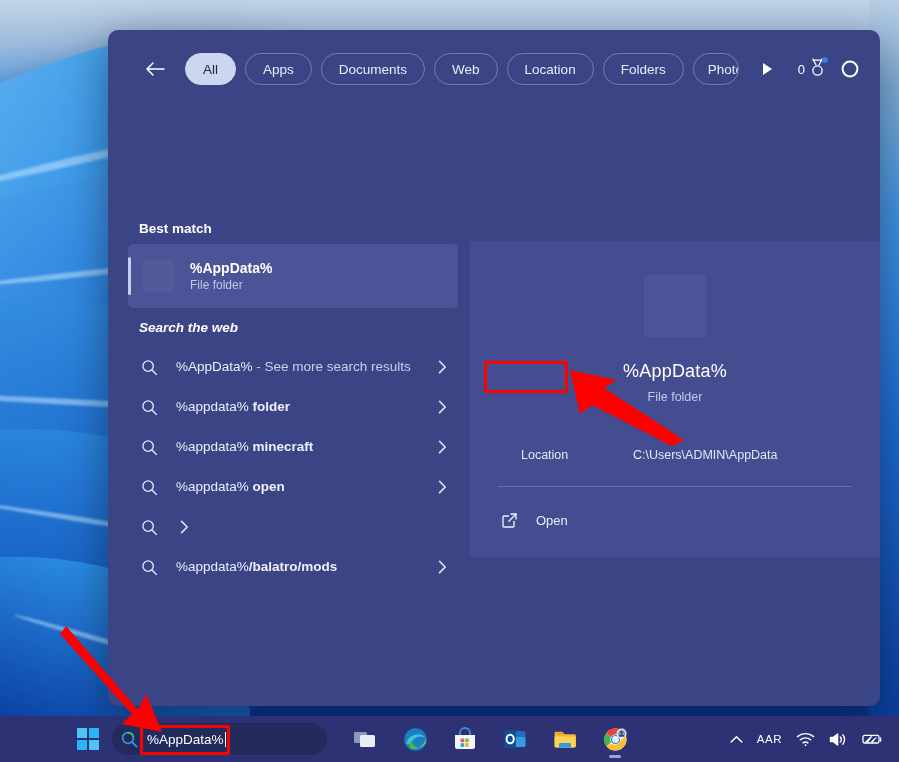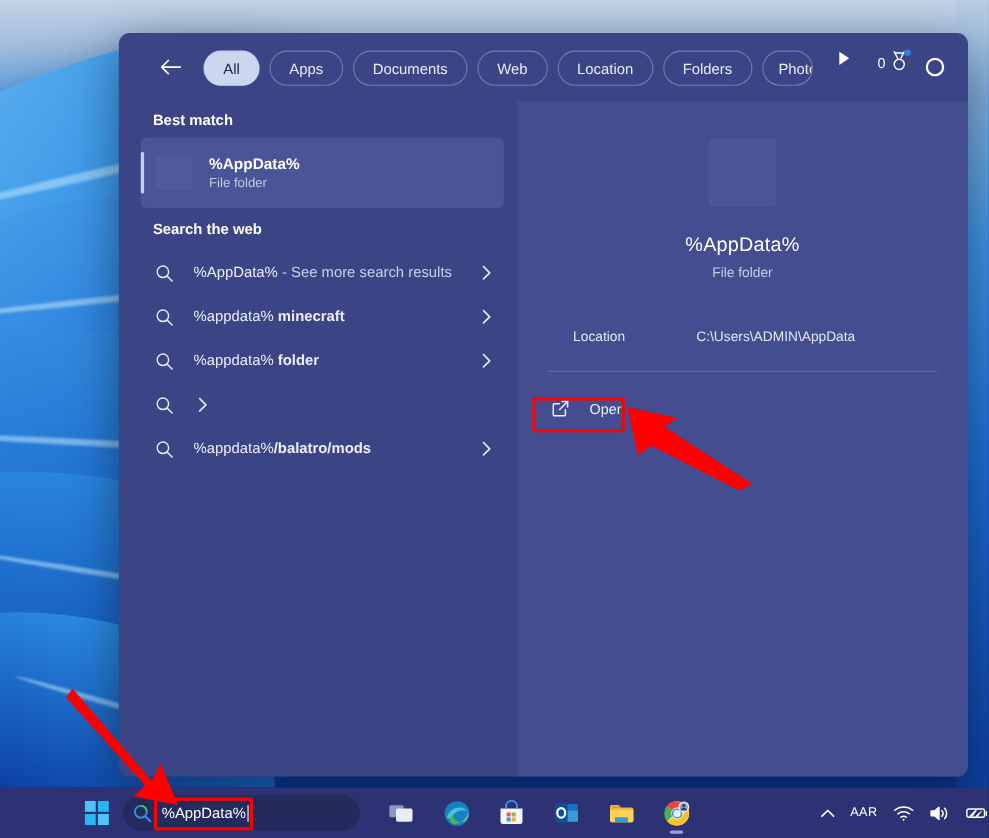--- a/index.html
+++ b/index.html
@@ -73,21 +73,21 @@
     background: #3b4586;
     border-radius: 10px;
     box-shadow: 0 14px 44px rgba(0,0,0,.40);
     overflow: hidden;
     display: flex; flex-direction: column;
   }
 
   
   .tabbar {
     height: 62px; flex: 0 0 62px;
-    display: flex; align-items: flex-start;
+    display: flex; align-items: center;
     padding: 16px 14px 0 32px;
     gap: 9px;
   }
   .back-btn {
     width: 30px; height: 30px; flex: 0 0 30px;
     display: flex; align-items: center; justify-content: center;
     cursor: pointer; color: #fff; margin-right: 6px;
   }
   .pill {
     height: 32px; padding: 0 17px;
@@ -114,21 +114,21 @@
     display: flex; align-items: center; gap: 4px;
     color: #fff; font-size: 13px; cursor: pointer; flex: 0 0 auto;
   }
   .tray-btn {
     width: 30px; height: 30px; flex: 0 0 30px;
     display: flex; align-items: center; justify-content: center;
     color: #fff; cursor: pointer;
   }
 
   
-  .panel-body { flex: 1 1 auto; display: flex; min-height: 0; }
+  .panel-body { flex: 1 1 auto; display: flex; min-height: 0; align-items: center; }
   .left-col {
     width: 362px; flex: 0 0 362px;
     padding: 0 12px 0 20px;
     overflow: hidden;
     position: relative;
   }
   .right-col {
     flex: 1 1 auto;
     background: #434d8f;
     padding: 22px 28px;
@@ -242,21 +242,21 @@
     display: inline-block; width: 1px; height: 15px;
     background: #fff; vertical-align: -3px; margin-left: 1px;
   }
   .tb-apps { display: flex; align-items: center; gap: 10px; margin-left: 8px; }
   .run-dot {
     position: absolute; bottom: 1px; left: 50%; transform: translateX(-50%);
     width: 12px; height: 3px; border-radius: 2px; background: #9aa3d6;
   }
   .tb-right {
     margin-left: auto; display: flex; align-items: center;
-    gap: 14px; padding-right: 0; color: #fff;
+    gap: 14px; padding-right: 16px; color: #fff;
   }
   .tray-text { font-size: 11.5px; letter-spacing: .5px; cursor: pointer; }
   .tray-ico { cursor: pointer; display: flex; align-items: center; }
 </style>
 </head>
 <body>
 
 <div id="desktop">
   <div class="ribbon r1"></div>
   <div class="ribbon r2"></div>
@@ -331,21 +331,21 @@
       <div class="section-head">Best match</div>
 
       <div class="best-match">
         <div class="bm-icon"></div>
         <div>
           <div class="bm-title">%AppData%</div>
           <div class="bm-sub">File folder</div>
         </div>
       </div>
 
-      <div class="section-head" style="padding-top:12px;">Search the web</div>
+      <div class="section-head" style="padding-top:12px;font-style:italic;">Search the web</div>
 
       <div class="web-list" id="web-list">
           <div class="web-item">
             <span class="q-icon">
               <svg width="17" height="17" viewBox="0 0 17 17" fill="none" stroke="#e6e9f7" stroke-width="1.35">
                 <circle cx="7.1" cy="7.1" r="5.2"></circle>
                 <path d="M11 11 L15.4 15.4" stroke-linecap="round"></path>
               </svg>
             </span>
             <span class="web-text"><span>%AppData%</span><span style="color: rgb(201, 207, 233);"> - See more search results</span></span>
@@ -355,35 +355,49 @@
               </svg>
             </span>
           </div>
           <div class="web-item">
             <span class="q-icon">
               <svg width="17" height="17" viewBox="0 0 17 17" fill="none" stroke="#e6e9f7" stroke-width="1.35">
                 <circle cx="7.1" cy="7.1" r="5.2"></circle>
                 <path d="M11 11 L15.4 15.4" stroke-linecap="round"></path>
               </svg>
             </span>
-            <span class="web-text"><span>%appdata% </span><b>minecraft</b></span>
+            <span class="web-text"><span>%appdata% </span><b>folder</b></span>
             <span class="chev">
               <svg width="9" height="14" viewBox="0 0 9 14" fill="none" stroke="#dfe3f5" stroke-width="1.6">
                 <path d="M1.6 1.4 L7.2 7 L1.6 12.6" stroke-linecap="round" stroke-linejoin="round"></path>
               </svg>
             </span>
           </div>
           <div class="web-item">
             <span class="q-icon">
               <svg width="17" height="17" viewBox="0 0 17 17" fill="none" stroke="#e6e9f7" stroke-width="1.35">
                 <circle cx="7.1" cy="7.1" r="5.2"></circle>
                 <path d="M11 11 L15.4 15.4" stroke-linecap="round"></path>
               </svg>
             </span>
-            <span class="web-text"><span>%appdata% </span><b>folder</b></span>
+            <span class="web-text"><span>%appdata% </span><b>minecraft</b></span>
+            <span class="chev">
+              <svg width="9" height="14" viewBox="0 0 9 14" fill="none" stroke="#dfe3f5" stroke-width="1.6">
+                <path d="M1.6 1.4 L7.2 7 L1.6 12.6" stroke-linecap="round" stroke-linejoin="round"></path>
+              </svg>
+            </span>
+          </div>
+          <div class="web-item">
+            <span class="q-icon">
+              <svg width="17" height="17" viewBox="0 0 17 17" fill="none" stroke="#e6e9f7" stroke-width="1.35">
+                <circle cx="7.1" cy="7.1" r="5.2"></circle>
+                <path d="M11 11 L15.4 15.4" stroke-linecap="round"></path>
+              </svg>
+            </span>
+            <span class="web-text"><span>%appdata% </span><b>open</b></span>
             <span class="chev">
               <svg width="9" height="14" viewBox="0 0 9 14" fill="none" stroke="#dfe3f5" stroke-width="1.6">
                 <path d="M1.6 1.4 L7.2 7 L1.6 12.6" stroke-linecap="round" stroke-linejoin="round"></path>
               </svg>
             </span>
           </div>
           <div class="web-item">
             <span class="q-icon">
               <svg width="17" height="17" viewBox="0 0 17 17" fill="none" stroke="#e6e9f7" stroke-width="1.35">
                 <circle cx="7.1" cy="7.1" r="5.2"></circle>

